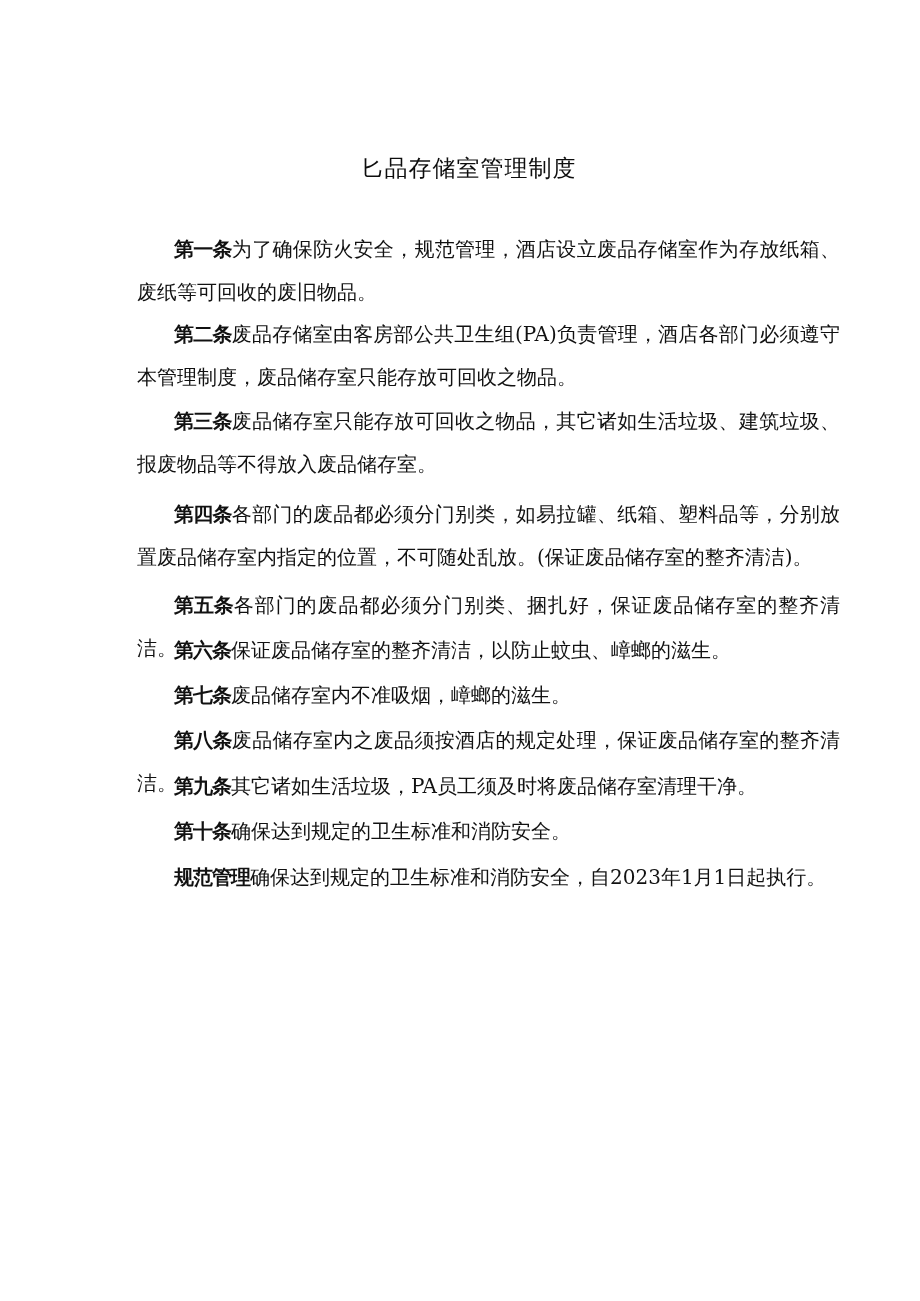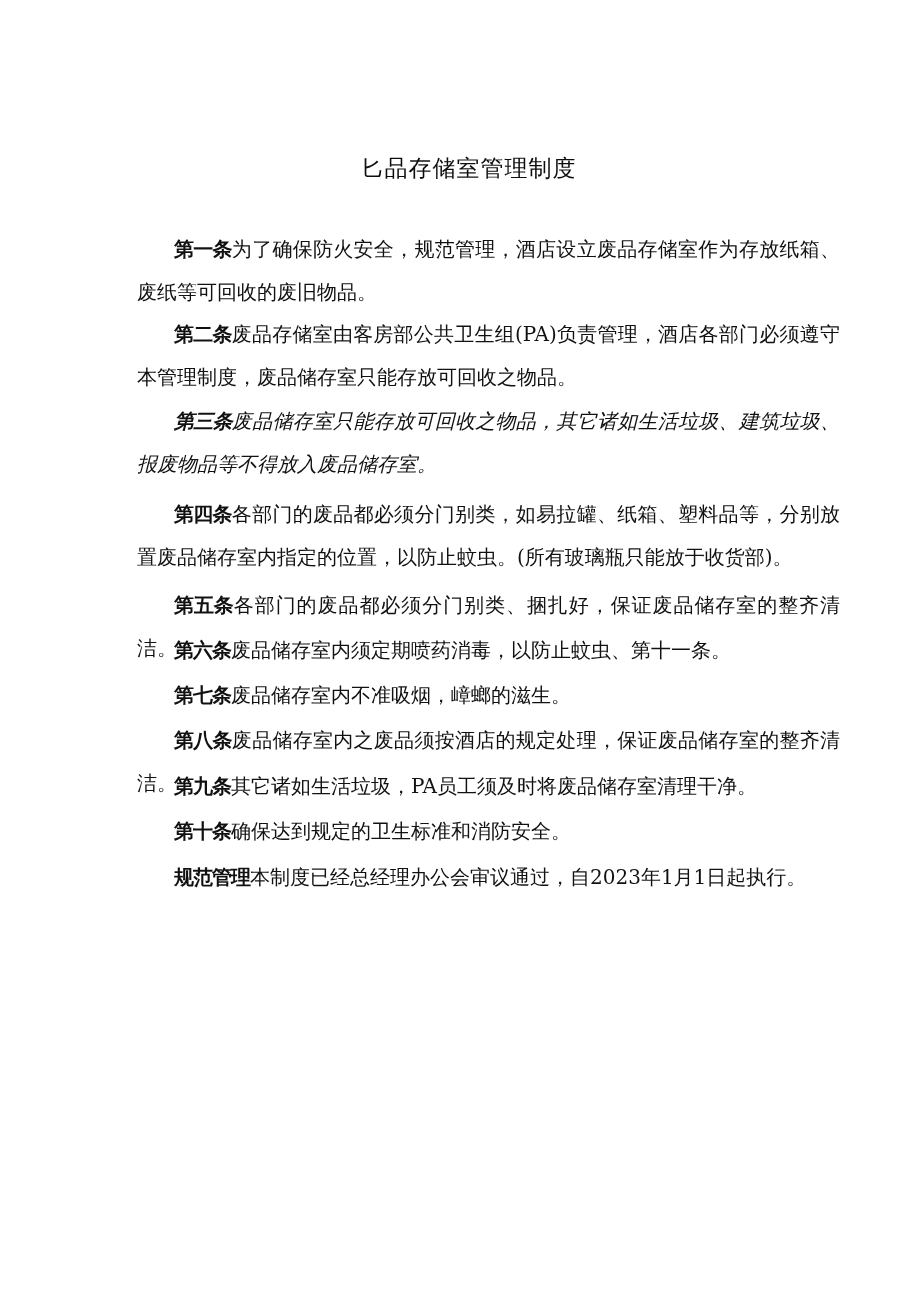--- a/index.html
+++ b/index.html
@@ -53,30 +53,30 @@
 </head>
 <body>
 
 <div class="page">
   <h1 class="title">匕品存储室管理制度</h1>
 
   <p class="article" style="top:212px;"><span class="label">第一条</span><span>为了确保防火安全，规范管理，酒店设立废品存储室作为存放纸箱、废纸等可回收的废旧物品。</span></p>
 
   <p class="article" style="top:297px;"><span class="label">第二条</span><span>废品存储室由客房部公共卫生组(PA)负责管理，酒店各部门必须遵守本管理制度，废品储存室只能存放可回收之物品。</span></p>
 
-  <p class="article" style="top:384px;font-style:italic;"><span class="label">第三条</span><span>废品储存室只能存放可回收之物品，其它诸如生活垃圾、建筑垃圾、报废物品等不得放入废品储存室。</span></p>
+  <p class="article" style="top:384px;"><span class="label">第三条</span><span>废品储存室只能存放可回收之物品，其它诸如生活垃圾、建筑垃圾、报废物品等不得放入废品储存室。</span></p>
 
-  <p class="article" style="top:477px;"><span class="label">第四条</span><span>各部门的废品都必须分门别类，如易拉罐、纸箱、塑料品等，分别放置废品储存室内指定的位置，以防止蚊虫。(所有玻璃瓶只能放于收货部)。</span></p>
+  <p class="article" style="top:477px;"><span class="label">第四条</span><span>各部门的废品都必须分门别类，如易拉罐、纸箱、塑料品等，分别放置废品储存室内指定的位置，不可随处乱放。(保证废品储存室的整齐清洁)。</span></p>
 
   <p class="article" style="top:568px;"><span class="label">第五条</span><span>各部门的废品都必须分门别类、捆扎好，保证废品储存室的整齐清洁。</span></p>
 
-  <p class="article" style="top:613px;"><span class="label">第六条</span><span>废品储存室内须定期喷药消毒，以防止蚊虫、第十一条。</span></p>
+  <p class="article" style="top:613px;"><span class="label">第六条</span><span>保证废品储存室的整齐清洁，以防止蚊虫、嶂螂的滋生。</span></p>
 
   <p class="article" style="top:658px;"><span class="label">第七条</span><span>废品储存室内不准吸烟，嶂螂的滋生。</span></p>
 
   <p class="article" style="top:703px;"><span class="label">第八条</span><span>废品储存室内之废品须按酒店的规定处理，保证废品储存室的整齐清洁。</span></p>
 
   <p class="article" style="top:749px;"><span class="label">第九条</span><span>其它诸如生活垃圾，PA员工须及时将废品储存室清理干净。</span></p>
 
   <p class="article" style="top:794px;"><span class="label">第十条</span><span>确保达到规定的卫生标准和消防安全。</span></p>
 
-  <p class="article" style="top:840px;"><span class="label">规范管理</span><span>本制度已经总经理办公会审议通过，自2023年1月1日起执行。</span></p>
+  <p class="article" style="top:840px;"><span class="label">规范管理</span><span>确保达到规定的卫生标准和消防安全，自2023年1月1日起执行。</span></p>
 </div>
 
 </body></html>

